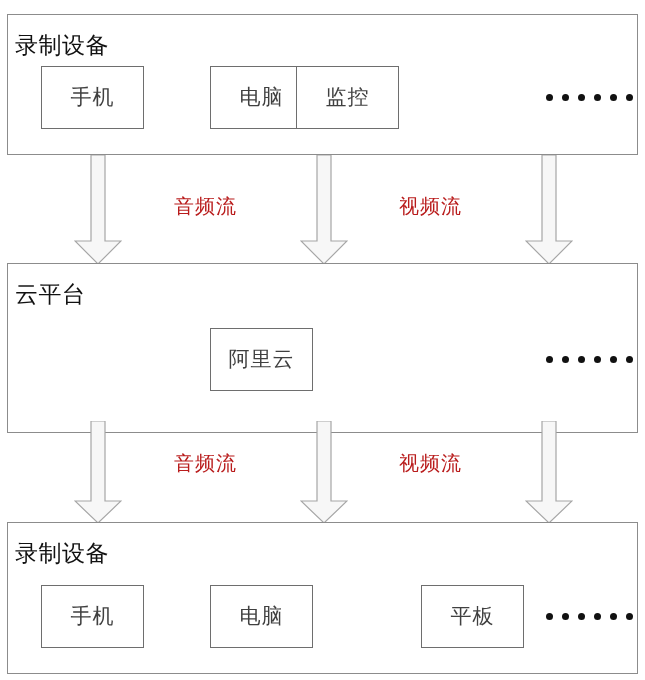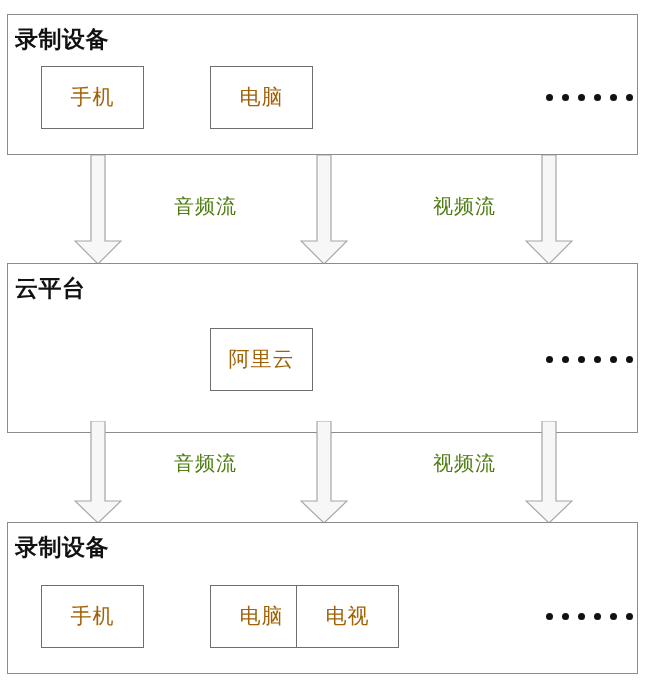--- a/index.html
+++ b/index.html
@@ -25,27 +25,26 @@
     border: 1.5px solid #8c8c8c;
     background: #ffffff;
   }
   #layer-record   { top: 14px;  height: 141px; }
   #layer-cloud    { top: 263px; height: 170px; }
   #layer-playback { top: 522px; height: 152px; }
 
   .layer-title {
     position: absolute;
     left: 7px;
-    top: 10px;
+    top: 16px;
     font-size: 23px;
     line-height: 30px;
     letter-spacing: 0.5px;
     color: #111111;
     white-space: nowrap;
-    font-weight: bold;
   }
 
   
   .item-row {
     position: absolute;
     left: 0;
     top: 0;
     width: 100%;
     height: 100%;
   }
@@ -55,21 +54,21 @@
     height: 63px;
     box-sizing: border-box;
     border: 1.5px solid #6e6e6e;
     background: #ffffff;
     display: flex;
     align-items: center;
     justify-content: center;
     font-size: 21px;
     line-height: 1;
     letter-spacing: 1px;
-    color: #a16207;
+    color: #404040;
     white-space: nowrap;
   }
   .item-box.i0 { left: 33px;  }
   .item-box.i1 { left: 160px; margin-left: 42px; }
   .item-box.i2 { left: 288px; }
   .item-box.i3 { left: 413px; }
 
   #layer-record   .item-box { top: 51px; }
   #layer-cloud    .item-box { top: 64px; }
   #layer-playback .item-box { top: 62px; }
@@ -105,36 +104,37 @@
 
   .arrow-group.g-top    .arrow { top: 155px; height: 110px; }
   .arrow-group.g-bottom .arrow { top: 421px; height: 103px; }
 
   
   .flow-label {
     position: absolute;
     font-size: 20px;
     line-height: 1;
     letter-spacing: 1px;
-    color: #4d7c0f;
+    color: #b91c1c;
     white-space: nowrap;
   }
   .flow-label.audio { left: 174px; }
-  .flow-label.video { left: 399px; margin-left: 34px; }
+  .flow-label.video { left: 399px; }
   .arrow-group.g-top    .flow-label { top: 196px; }
   .arrow-group.g-bottom .flow-label { top: 453px; }
 </style>
 </head>
 <body>
 
 <div class="layer" id="layer-record">
   <div class="layer-title">录制设备</div>
   <div class="item-row">
     <div class="item-box i0">手机</div>
     <div class="item-box i1">电脑</div>
+    <div class="item-box i2">监控</div>
     <div class="ellipsis">
       <span class="dot"></span>
       <span class="dot"></span>
       <span class="dot"></span>
       <span class="dot"></span>
       <span class="dot"></span>
       <span class="dot"></span>
     </div>
   </div>
 </div>
@@ -192,21 +192,21 @@
   </div>
   <div class="flow-label audio">音频流</div>
   <div class="flow-label video">视频流</div>
 </div>
 
 <div class="layer" id="layer-playback">
   <div class="layer-title">录制设备</div>
   <div class="item-row">
     <div class="item-box i0">手机</div>
     <div class="item-box i1">电脑</div>
-    <div class="item-box i2">电视</div>
+    <div class="item-box i3">平板</div>
     <div class="ellipsis">
       <span class="dot"></span>
       <span class="dot"></span>
       <span class="dot"></span>
       <span class="dot"></span>
       <span class="dot"></span>
       <span class="dot"></span>
     </div>
   </div>
 </div>

